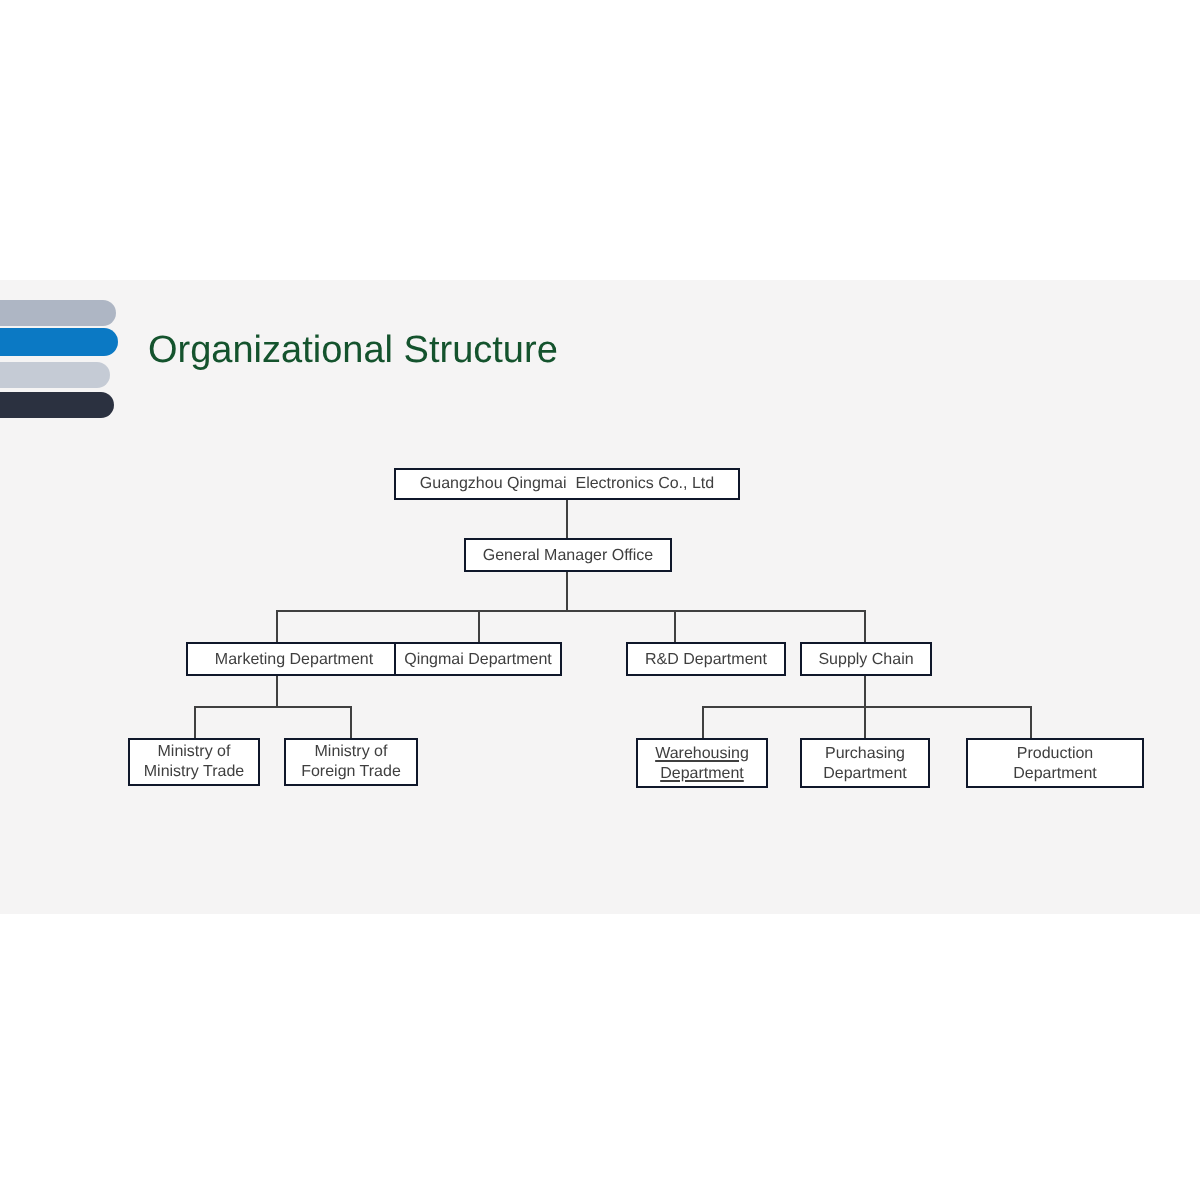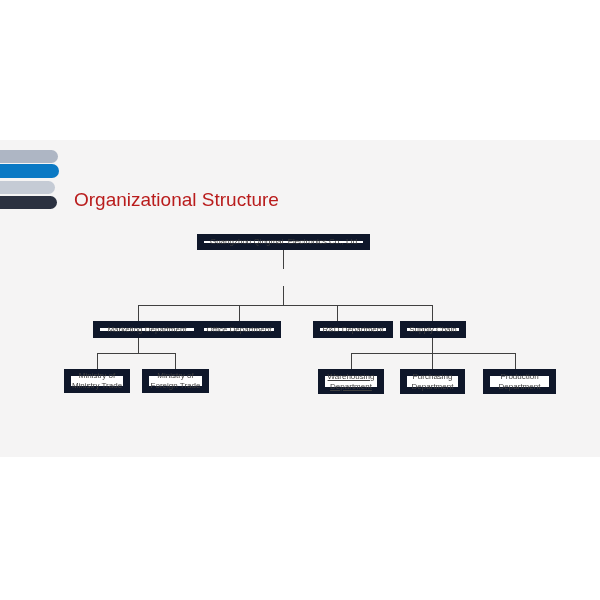--- a/index.html
+++ b/index.html
@@ -18,31 +18,31 @@
     background: #f5f4f4;
   }
   .accent-bar {
     position: absolute;
     left: 0;
     height: 13px;
     border-radius: 0 7px 7px 0;
   }
   .slide-title {
     position: absolute;
-    left: 74px; top: 48px;
+    left: 74px; top: 24px;
     font-size: 19px;
     line-height: 23px;
-    color: #b91c1c;
+    color: #14532d;
     white-space: pre;
   }
   .node {
     position: absolute;
     box-sizing: border-box;
     background: #ffffff;
-    border: 7px solid #0f172a;
+    border: 1px solid #0f172a;
     color: #3f3f3f;
     font-size: 8px;
     line-height: 10px;
     display: flex;
     flex-direction: column;
     align-items: center;
     justify-content: center;
     text-align: center;
   }
   .node span { white-space: pre; }
@@ -77,27 +77,30 @@
     <div class="cline" style="left:175px; top:213px; width:1px; height:16px;"></div>
     <div class="cline" style="left:432px; top:198px; width:1px; height:31px;"></div>
     <div class="cline" style="left:351px; top:213px; width:164px; height:1px;"></div>
     <div class="cline" style="left:351px; top:213px; width:1px; height:16px;"></div>
     <div class="cline" style="left:515px; top:213px; width:1px; height:16px;"></div>
 
     <div class="node" style="left:197px; top:94px; width:173px; height:16px;">
       <span>Guangzhou Qingmai  Electronics Co., Ltd</span>
     </div>
 
+    <div class="node" style="left:232px; top:129px; width:104px; height:17px;">
+      <span>General Manager Office</span>
+    </div>
 
     <div class="node" style="left:93px; top:181px; width:108px; height:17px;">
       <span>Marketing Department</span>
     </div>
 
     <div class="node" style="left:197px; top:181px; width:84px; height:17px;">
-      <span>Office Department</span>
+      <span>Qingmai Department</span>
     </div>
 
     <div class="node" style="left:297px; top:181px; width:80px; height:17px;margin-left:16px;">
       <span>R&amp;D Department</span>
     </div>
 
     <div class="node" style="left:400px; top:181px; width:66px; height:17px;align-items:center;">
       <span>Supply Chain</span>
     </div>
 
@@ -114,19 +117,19 @@
     <div class="node" style="left:318px; top:229px; width:66px; height:25px;text-decoration:underline;">
       <span>Warehousing</span>
       <span>Department</span>
     </div>
 
     <div class="node" style="left:400px; top:229px; width:65px; height:25px;">
       <span>Purchasing</span>
       <span>Department</span>
     </div>
 
-    <div class="node" style="left:483px; top:229px; width:73px; height:25px;">
+    <div class="node" style="left:483px; top:229px; width:89px; height:25px;">
       <span>Production</span>
       <span>Department</span>
     </div>
 
   </div>
 </div>
 
 </body></html>

